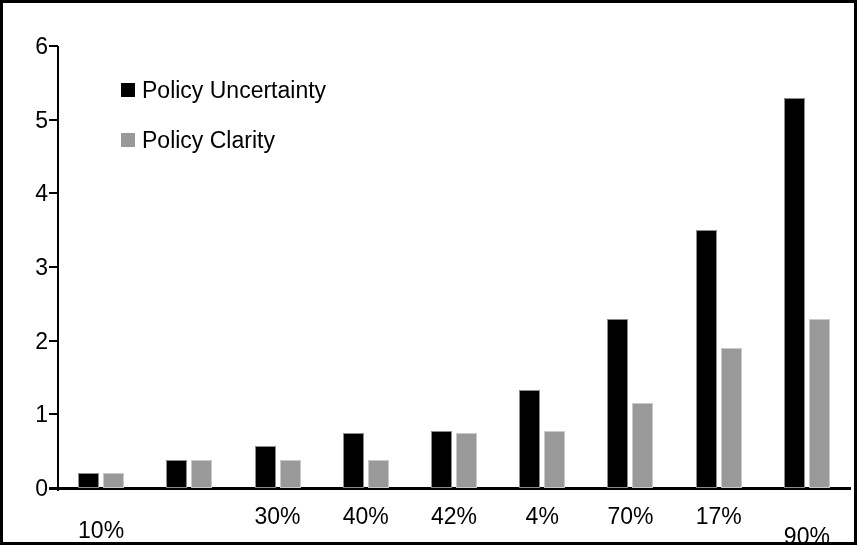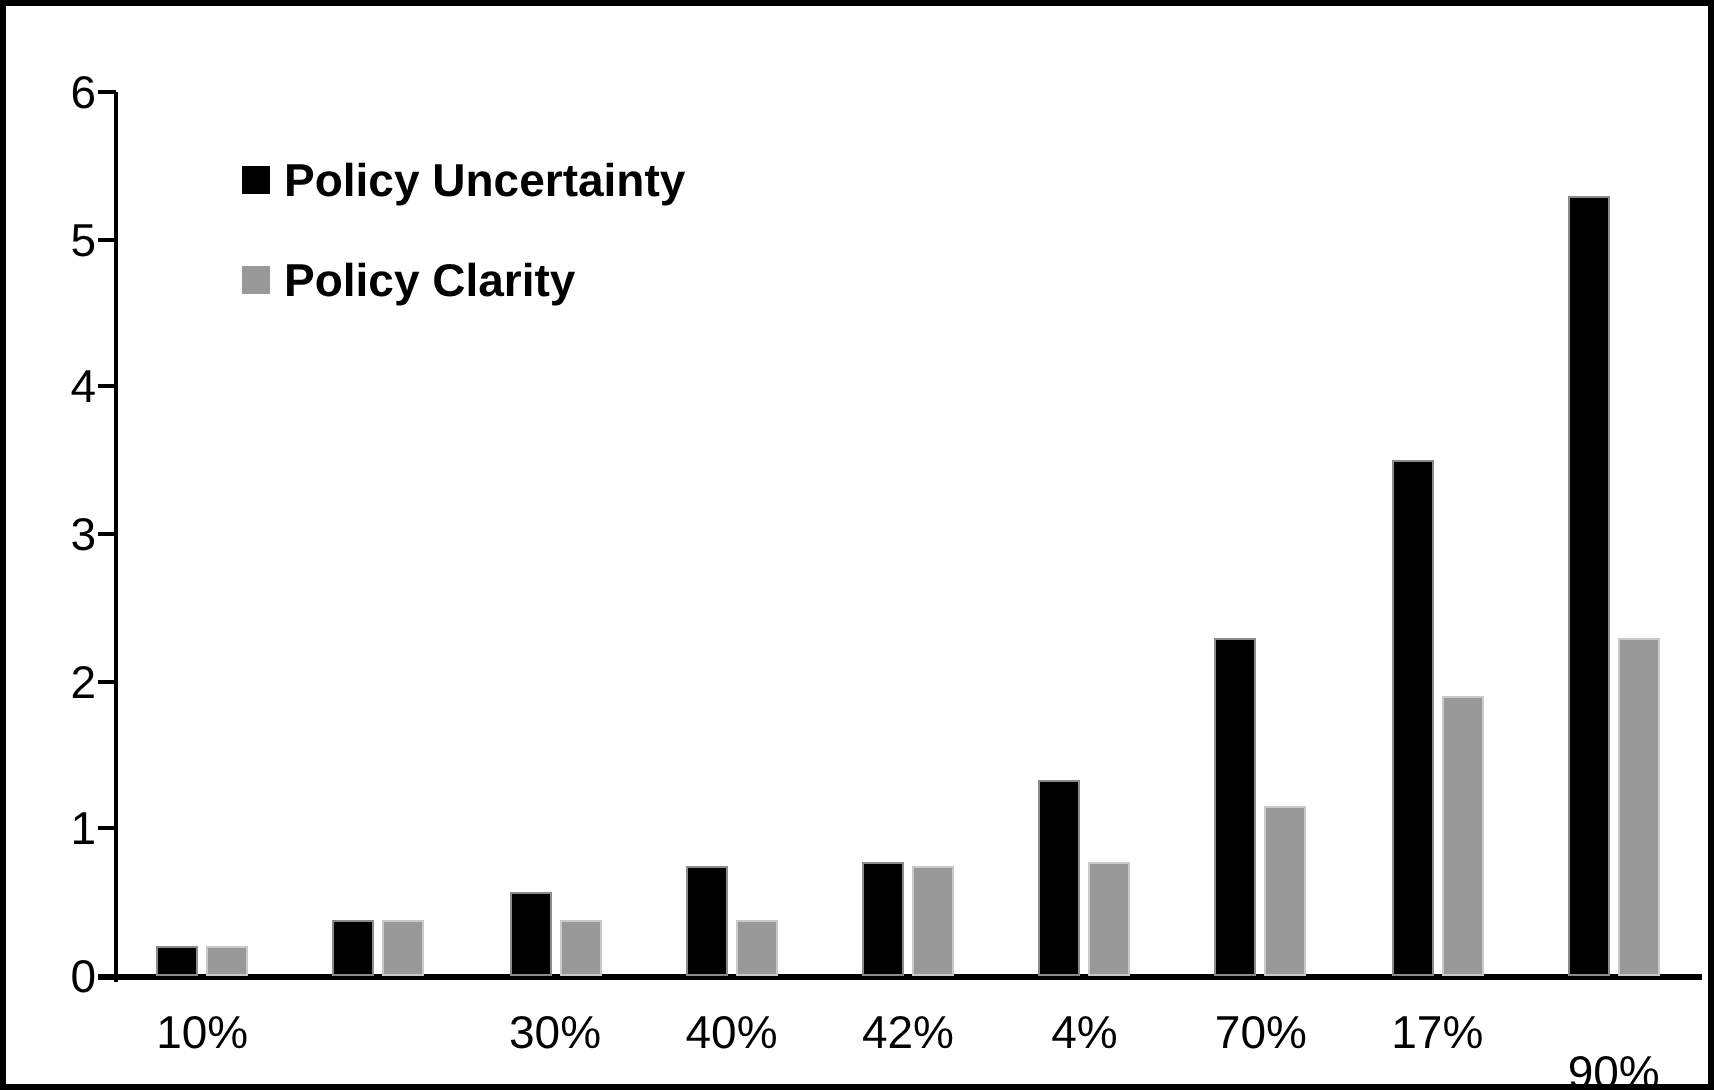--- a/index.html
+++ b/index.html
@@ -51,21 +51,21 @@
     line-height: 28px;
     color: #000000;
   }
   .bar {
     position: absolute;
     width: 21px;
     box-sizing: border-box;
   }
   .bar.series-0 { background: #000000; border: 1px solid #8c8c8c; }
   .bar.series-1 { background: #999999; border: 1px solid #c9c9c9; }
-  #legend { position: absolute; left: 121px; top: 76px; z-index: 5; font-weight: bold; }
+  #legend { position: absolute; left: 121px; top: 76px; z-index: 5; }
   .legend-item {
     display: flex;
     align-items: center;
     height: 28px;
     margin-bottom: 22px;
   }
   .legend-swatch {
     width: 14px;
     height: 14px;
     margin-right: 7px;
@@ -95,21 +95,21 @@
       <div class="y-tick-mark" style="left: 49px; top: 266px;"></div>
       <div class="y-tick-label" style="top: 253px;">3</div>
       <div class="y-tick-mark" style="left: 49px; top: 192.333px;"></div>
       <div class="y-tick-label" style="top: 179.333px;">4</div>
       <div class="y-tick-mark" style="left: 49px; top: 118.667px;"></div>
       <div class="y-tick-label" style="top: 105.667px;">5</div>
       <div class="y-tick-mark" style="left: 49px; top: 45px;"></div>
       <div class="y-tick-label" style="top: 32px;">6</div>
       <div class="bar series-0" style="left: 78.1111px; top: 473.267px; height: 14.7333px;"></div>
       <div class="bar series-1" style="left: 103.111px; top: 473.267px; height: 14.7333px;"></div>
-      <div class="x-tick-label" style="left: 57px; top: 502px; width: 88.2222px;">10%</div>
+      <div class="x-tick-label" style="left: 57px; top: 516px; width: 88.2222px;">10%</div>
       <div class="bar series-0" style="left: 166.333px; top: 460.007px; height: 27.9933px;"></div>
       <div class="bar series-1" style="left: 191.333px; top: 460.007px; height: 27.9933px;"></div>
       <div class="bar series-0" style="left: 254.556px; top: 446.01px; height: 41.99px;"></div>
       <div class="bar series-1" style="left: 279.556px; top: 460.007px; height: 27.9933px;"></div>
       <div class="x-tick-label" style="left: 233.444px; top: 502px; width: 88.2222px;">30%</div>
       <div class="bar series-0" style="left: 342.778px; top: 432.75px; height: 55.25px;"></div>
       <div class="bar series-1" style="left: 367.778px; top: 460.007px; height: 27.9933px;"></div>
       <div class="x-tick-label" style="left: 321.667px; top: 502px; width: 88.2222px;">40%</div>
       <div class="bar series-0" style="left: 431px; top: 430.54px; height: 57.46px;"></div>
       <div class="bar series-1" style="left: 456px; top: 432.75px; height: 55.25px;"></div>

